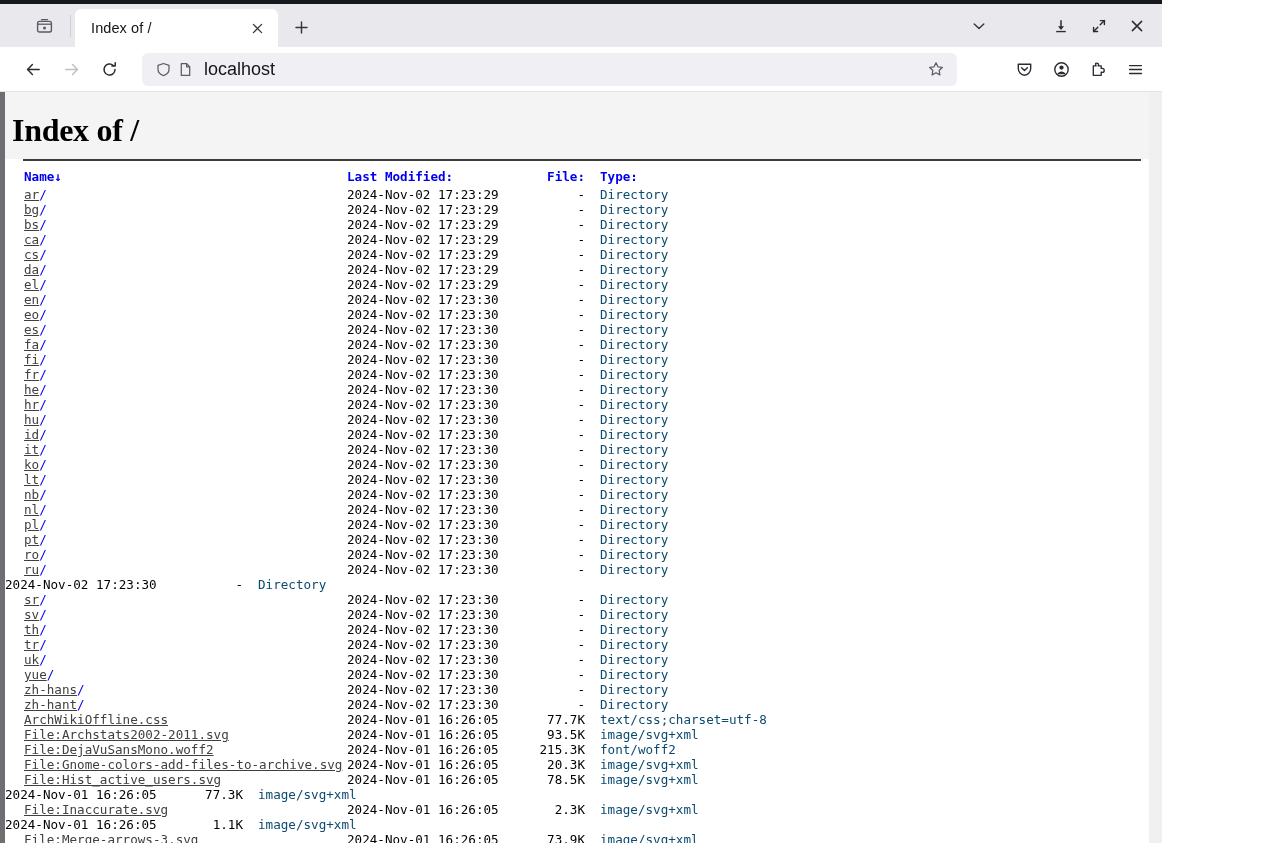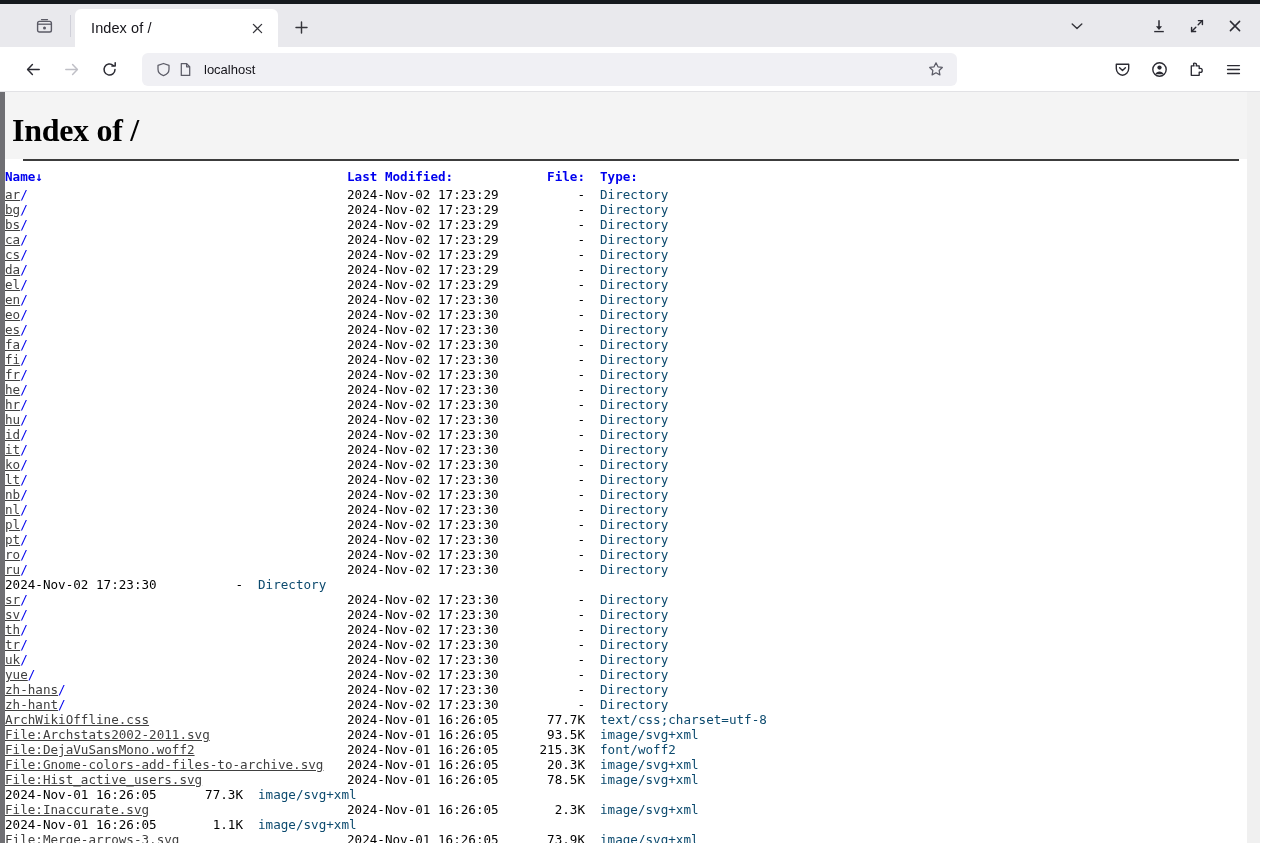--- a/index.html
+++ b/index.html
@@ -5,21 +5,21 @@
 <style>
   * { box-sizing: border-box; }
   html, body {
     margin: 0; padding: 0;
     width: 1281px; height: 843px;
     overflow: hidden;
     background: #ffffff;
     font-family: "Liberation Sans", sans-serif;
   }
 
-  .window { width: 1260px; height: 843px; position: relative; background:#fff; }
+  .window { width: 1162px; height: 843px; position: relative; background:#fff; }
 
   
   .titlebar-strip {
     height: 4px; width: 100%;
     background: #15191e;
   }
 
   
   .tabbar {
     height: 43px;
@@ -104,21 +104,21 @@
     background: #f0f0f4;
     border-radius: 6px;
     display: flex; align-items: center;
     margin: 0 10px 0 12px;
     padding: 0 8px 0 10px;
     max-width: 815px;
   }
   .url-icon { width: 22px; height: 22px; display:flex; align-items:center; justify-content:center; flex:0 0 auto;}
   .url-text {
     flex: 1 1 auto;
-    font-size: 13px;
+    font-size: 18px;
     color: #15141a;
     margin-left: 8px;
     white-space: nowrap; overflow: hidden;
   }
   .star-btn { width: 26px; height: 26px; display:flex; align-items:center; justify-content:center; flex:0 0 auto; border-radius:4px;}
   .navbar-right { display: flex; align-items: center; margin-left: auto; }
   .navbar-right .nb-btn {
     width: 34px; height: 32px;
     display: flex; align-items: center; justify-content: center;
     border-radius: 4px; margin-left: 3px;
@@ -167,21 +167,21 @@
     margin: 0 8px 0 18px;
   }
 
   .listing {
     font-family: "DejaVu Sans Mono", "Liberation Mono", monospace;
     font-size: 12.6px;
     line-height: 15px;
     padding-top: 8px;
   }
   .row { display: flex; white-space: pre; height: 15px; align-items: flex-start; }
-  .c-name { width: 342px; flex: 0 0 auto; overflow: hidden; }
+  .c-name { width: 342px; padding-left: 19px; flex: 0 0 auto; overflow: hidden; }
   .c-mod  { width: 180px; flex: 0 0 auto; color: #000; }
   .c-size { width: 58px; text-align: right; flex: 0 0 auto; color: #000; }
   .c-type { padding-left: 15px; flex: 1 1 auto; color: #0c4a6e; }
 
   .row.header .c-name,
   .row.header .c-mod,
   .row.header .c-size,
   .row.header .c-type {
     color: #0000ee;
     font-weight: bold;

